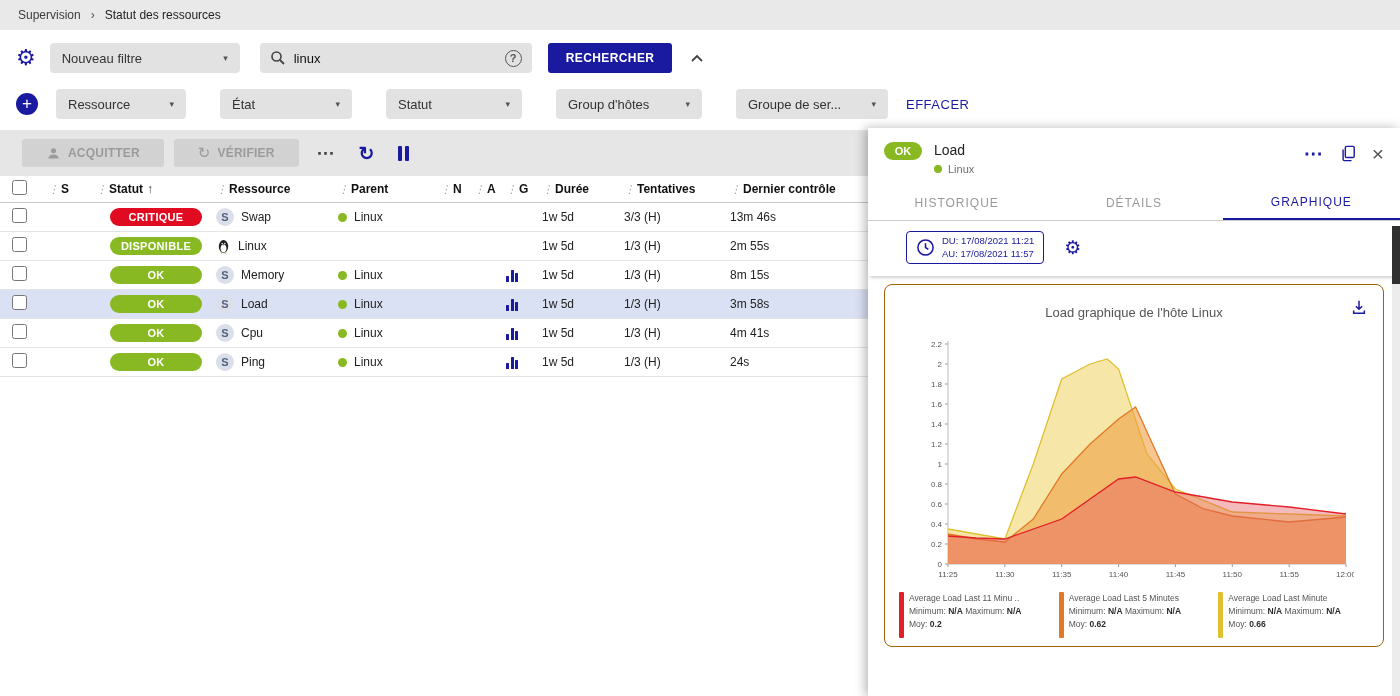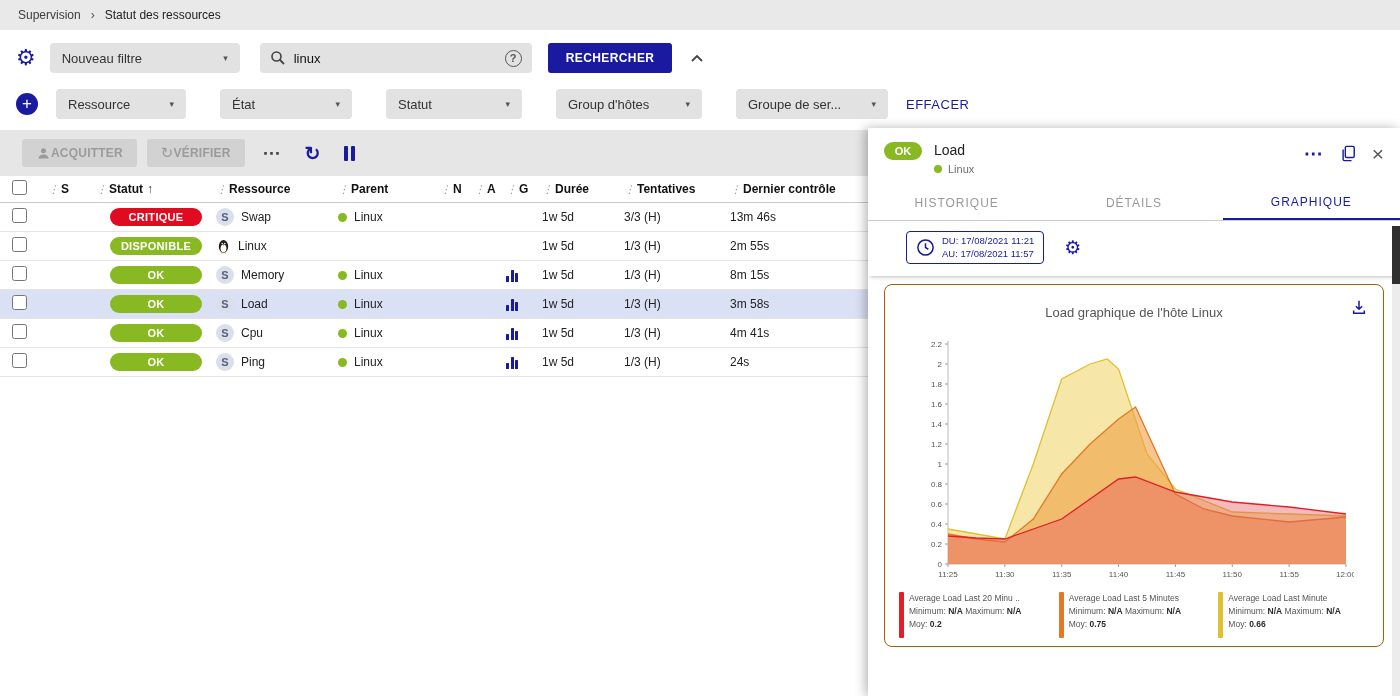--- a/index.html
+++ b/index.html
@@ -19,21 +19,21 @@
   .searchbox{background:#e2e2e2;border-radius:4px;height:30px;width:272px;display:flex;align-items:center;gap:8px;padding:0 10px;margin-left:20px}
   .searchbox input{border:none;background:transparent;outline:none;font-size:13px;flex:1;font-family:inherit;color:#111}
   .help-circ{width:17px;height:17px;border:1.5px solid #555;border-radius:50%;font-size:11px;font-weight:bold;color:#555;display:flex;align-items:center;justify-content:center}
   .btn-primary{background:var(--accent);color:#fff;border:none;border-radius:3px;height:30px;padding:0 18px;font-size:12px;font-weight:bold;letter-spacing:.4px;margin-left:16px;cursor:pointer;font-family:inherit}
   .collapse-chev{margin-left:18px;cursor:pointer;display:flex;align-items:center}
   .plus-btn{width:22px;height:22px;border-radius:50%;background:var(--accent);color:#fff;font-size:17px;line-height:1;display:flex;align-items:center;justify-content:center;border:none;margin-right:18px;cursor:pointer;padding-bottom:2px}
   .clear-link{color:var(--accent);font-size:13px;letter-spacing:.5px;margin-left:18px;cursor:pointer}
   
   .main{position:absolute;left:0;top:130px;width:868px;bottom:0;background:#fff}
   .toolbar{height:46px;background:#e6e6e6;display:flex;align-items:center;gap:10px;padding:0 14px 0 22px}
-  .tbtn{background:#d2d2d2;color:#9b9b9b;border:none;border-radius:3px;height:28px;display:flex;align-items:center;gap:0;padding:0 14px;font-size:12px;font-weight:bold;letter-spacing:.2px;font-family:inherit}
+  .tbtn{background:#d2d2d2;color:#9b9b9b;border:none;border-radius:3px;height:28px;display:flex;align-items:center;gap:7px;padding:0 24px;font-size:12px;font-weight:bold;letter-spacing:.2px;font-family:inherit}
   .tbtn svg{display:block}
   .more-btn{background:none;border:none;color:#444;font-size:18px;font-weight:bold;padding:0 8px;cursor:pointer}
   .icon-btn{background:none;border:none;color:var(--accent);font-size:19px;font-weight:bold;cursor:pointer;padding:0 6px;line-height:1}
   .pause{display:flex;gap:3px;padding:0 8px;cursor:pointer}
   .pause span{width:4px;height:15px;background:var(--accent);border-radius:1px}
   .trow{display:grid;grid-template-columns:36px 48px 120px 122px 102px 34px 32px 36px 82px 106px 132px;align-items:center;height:29px;border-bottom:1px solid #e4e4e4;background:#fff;padding-left:12px;font-size:12px}
   .thead{height:27px;border-bottom:1px solid #c9c9c9;font-weight:bold}
   .hcell{display:flex;align-items:center;gap:1px;font-size:12px;color:#111;cursor:pointer}
   .dots{color:#9a9a9a;font-size:11px;font-weight:normal;margin-right:1px}
   .sort{color:#333;font-size:12px;margin-left:3px}
@@ -460,31 +460,31 @@
         <path d="M 34.0 193.0 L 62.4 198.0 L 90.9 203.0 L 119.3 128.0 L 147.7 43.0 L 176.1 28.0 L 193.2 23.0 L 204.6 33.0 L 233.0 118.0 L 261.4 153.0 L 318.3 176.0 L 375.1 178.0 L 432.0 180.0" fill="none" stroke="#dfc031" stroke-width="1.3"></path>
         <path d="M 34.0 198.0 L 62.4 203.0 L 90.9 206.0 L 119.3 183.0 L 147.7 138.0 L 176.1 108.0 L 204.6 83.0 L 221.6 71.0 L 261.4 158.0 L 289.9 173.0 L 318.3 180.0 L 375.1 186.0 L 432.0 181.0 L 432.0 228.0 L 34.0 228.0 Z" fill="rgba(240,160,70,0.6)" stroke="none"></path>
         <path d="M 34.0 198.0 L 62.4 203.0 L 90.9 206.0 L 119.3 183.0 L 147.7 138.0 L 176.1 108.0 L 204.6 83.0 L 221.6 71.0 L 261.4 158.0 L 289.9 173.0 L 318.3 180.0 L 375.1 186.0 L 432.0 181.0" fill="none" stroke="#e07a28" stroke-width="1.3"></path>
         <path d="M 34.0 200.0 L 62.4 202.0 L 90.9 203.0 L 147.7 183.0 L 176.1 163.0 L 204.6 143.0 L 221.6 141.0 L 261.4 156.0 L 318.3 166.0 L 375.1 171.0 L 432.0 178.0 L 432.0 228.0 L 34.0 228.0 Z" fill="rgba(230,90,95,0.42)" stroke="none"></path>
         <path d="M 34.0 200.0 L 62.4 202.0 L 90.9 203.0 L 147.7 183.0 L 176.1 163.0 L 204.6 143.0 L 221.6 141.0 L 261.4 156.0 L 318.3 166.0 L 375.1 171.0 L 432.0 178.0" fill="none" stroke="#e01f26" stroke-width="1.3"></path>
       </svg>
     <div class="legend">
       <div class="litem">
         <span class="lbar" style="background: rgb(224, 31, 38);"></span>
         <div class="ltxt">
-          <div>Average Load Last 20 Minu ..</div>
+          <div>Average Load Last 11 Minu ..</div>
           <div><span>Minimum:</span> <b>N/A</b> <span>Maximum:</span> <b>N/A</b></div>
           <div><span>Moy:</span> <b>0.2</b></div>
         </div>
       </div>
       <div class="litem">
         <span class="lbar" style="background: rgb(224, 122, 40);"></span>
         <div class="ltxt">
           <div>Average Load Last 5 Minutes</div>
           <div><span>Minimum:</span> <b>N/A</b> <span>Maximum:</span> <b>N/A</b></div>
-          <div><span>Moy:</span> <b>0.75</b></div>
+          <div><span>Moy:</span> <b>0.62</b></div>
         </div>
       </div>
       <div class="litem">
         <span class="lbar" style="background: rgb(223, 192, 49);"></span>
         <div class="ltxt">
           <div>Average Load Last Minute</div>
           <div><span>Minimum:</span> <b>N/A</b> <span>Maximum:</span> <b>N/A</b></div>
           <div><span>Moy:</span> <b>0.66</b></div>
         </div>
       </div>

